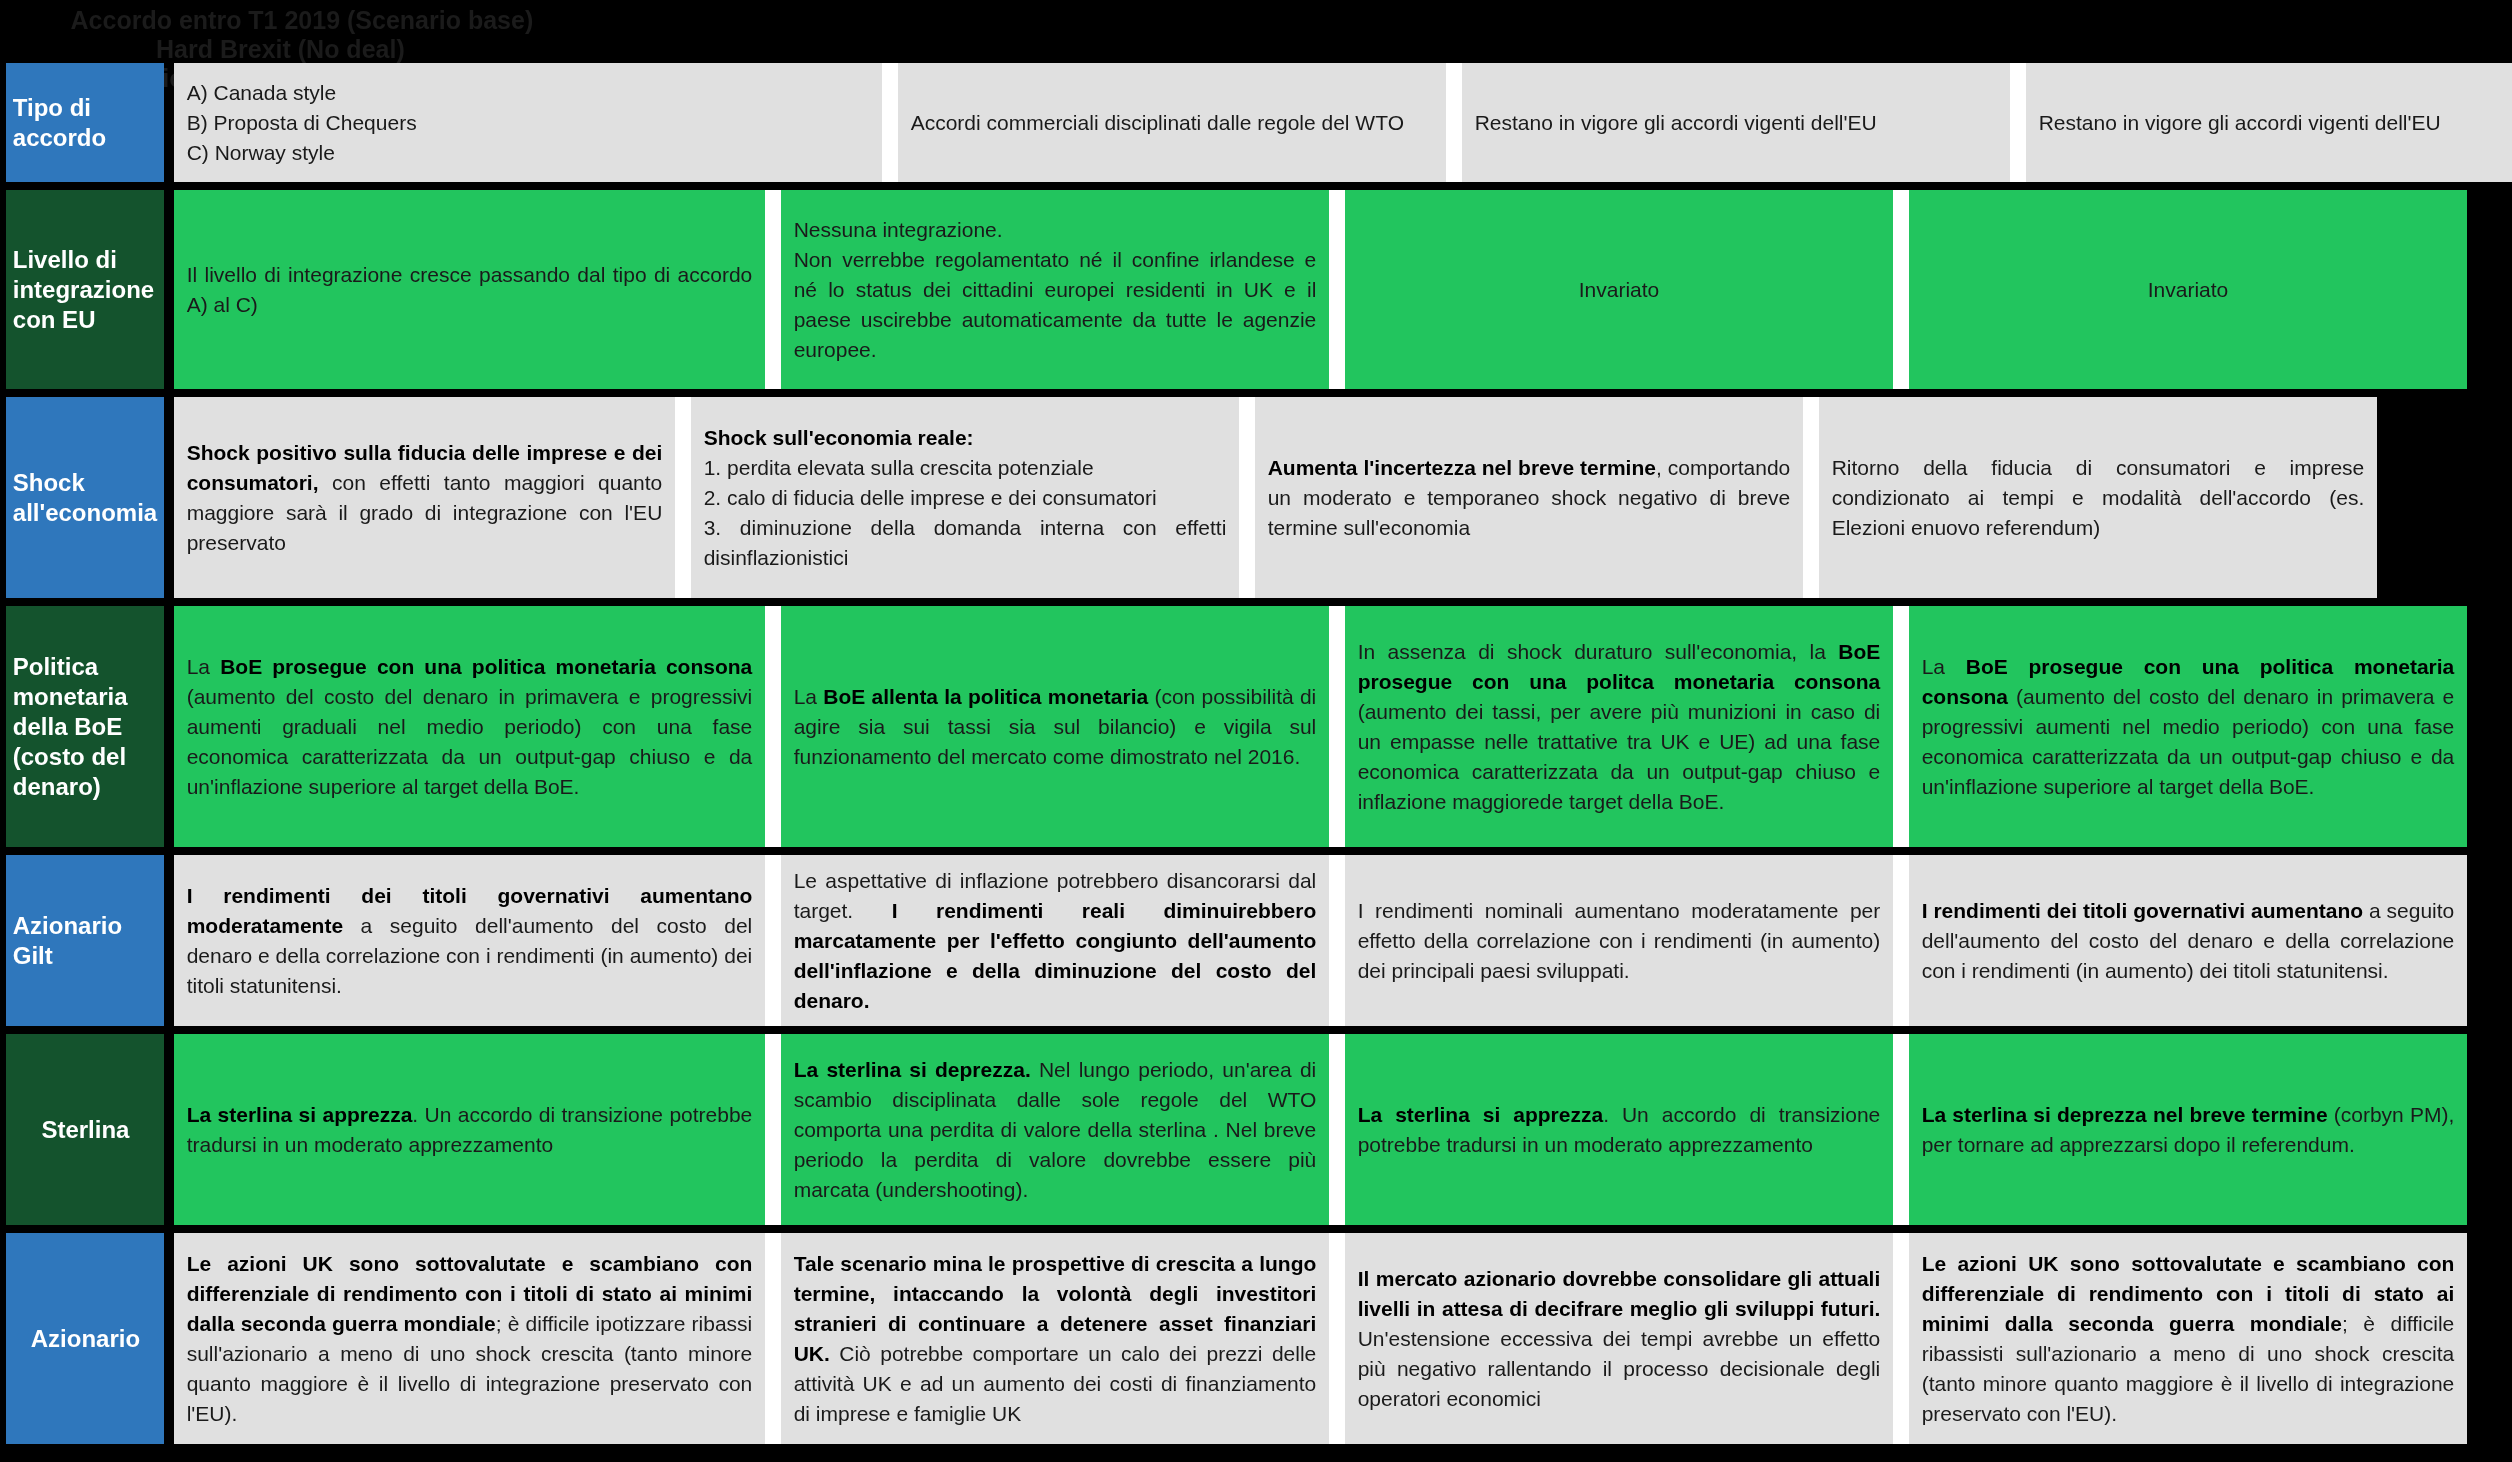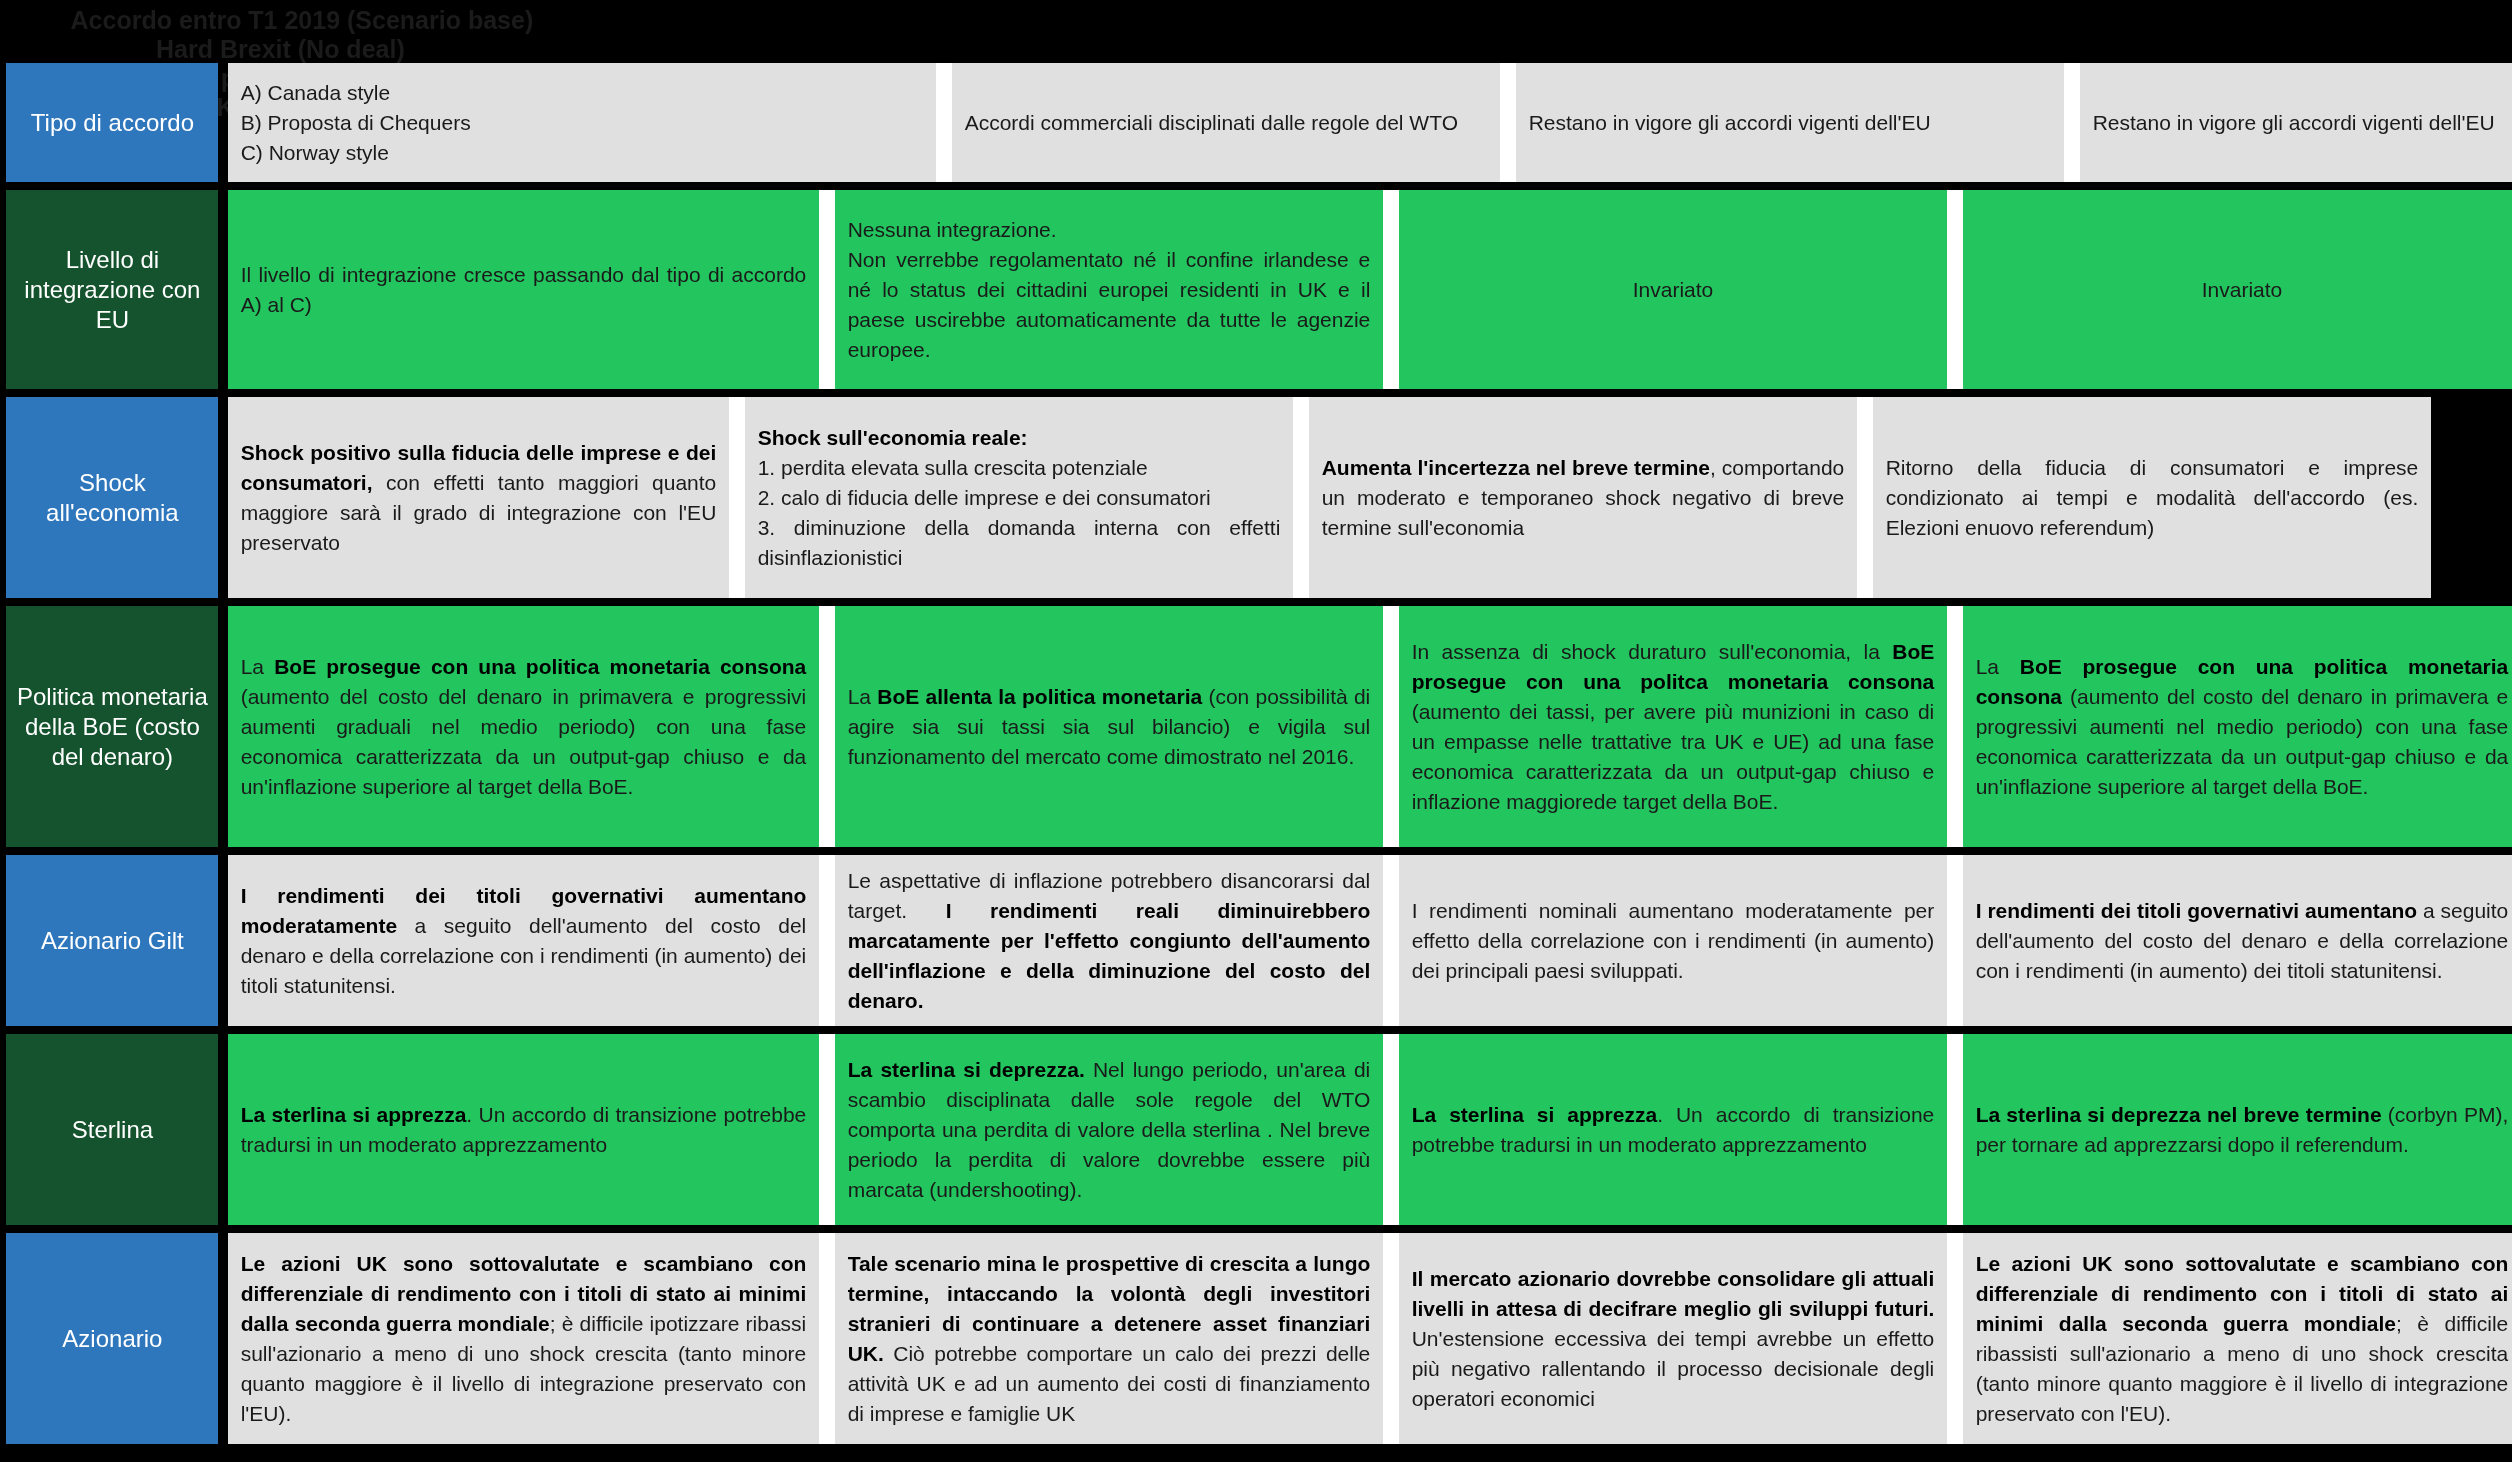--- a/index.html
+++ b/index.html
@@ -15,23 +15,23 @@
   .row:last-child{margin-bottom:0;}
   .corner{width:198px;flex:none;background:#000;}
   .lgap{width:9.6px;flex:none;background:transparent;}
   .vsep{width:16px;flex:none;background:#fff;}
   .header-row .vsep{background:transparent;}
   .header-cell{
     flex:none;box-sizing:border-box;display:flex;align-items:center;justify-content:center;
     background:#000;color:#1b1b1b;font-weight:bold;font-size:25px;text-align:center;
   }
   .label-cell{
-    width:212px;flex:none;box-sizing:border-box;
+    width:158px;flex:none;box-sizing:border-box;
     display:flex;align-items:center;justify-content:center;
-    text-align:center;color:#fff;font-weight:normal;font-size:24px;line-height:1.25;
+    color:#fff;font-weight:bold;font-size:24px;line-height:1.25;
     padding:4.8px 6.4px;
   }
   .label-dark{background:#2f77bc;}
   .label-light{background:#14532d;}
   .cell{
     flex:none;box-sizing:border-box;display:flex;align-items:center;
     padding:8px 12.7px;color:#1a1a1a;
   }
   .bg-odd{background:#e0e0e0;}
   .bg-even{background:#22c55e;}

